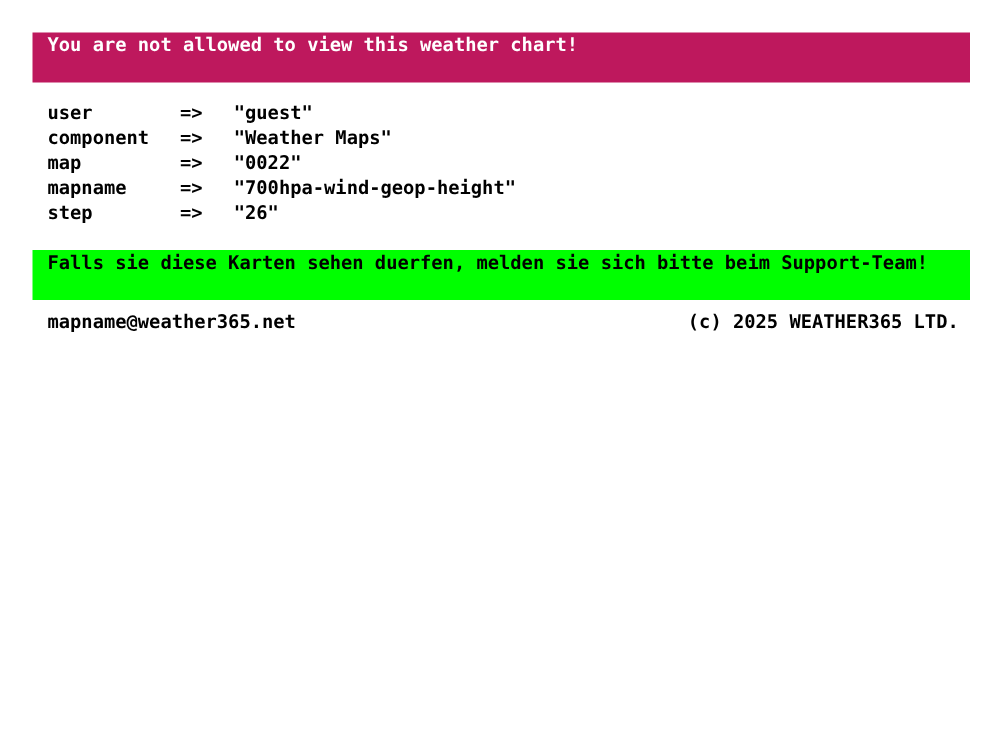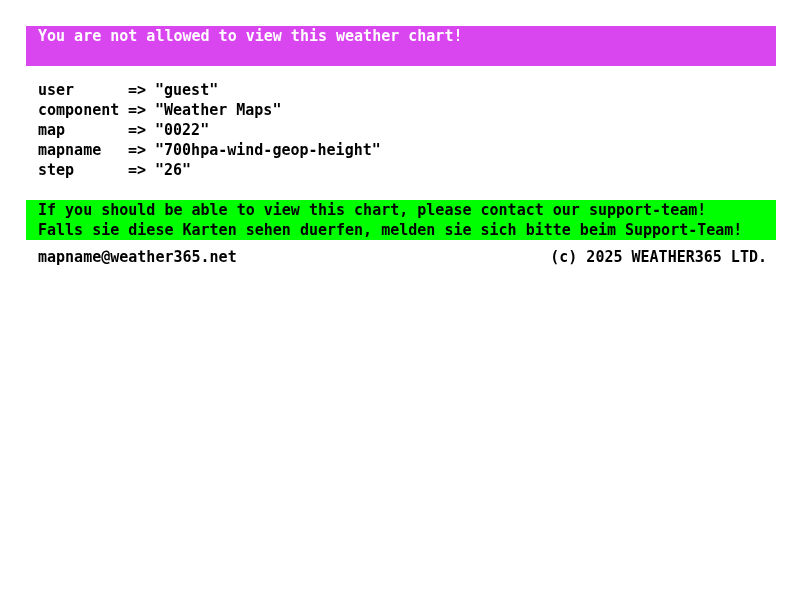--- a/index.html
+++ b/index.html
@@ -14,31 +14,31 @@
   }
   .banner {
     margin-left:26px;
     width:750px;
     height:40px;
     padding-left:12px;
     overflow:hidden;
   }
   .banner-error {
     margin-top:26px;
-    background:#d946ef;
+    background:#be185d;
     color:#ffffff;
   }
   .banner-support {
     margin-top:20px;
     background:#00ff00;
     color:#000000;
   }
   .banner-line { height:20px; white-space:pre; }
   .kv-block { margin:14px 0 0 38px; }
-  .kv-row { display:flex; height:20px; white-space:pre; }
+  .kv-row { display:flex; height:20px; white-space:pre;gap:16px; }
   .kv-key { width:90px; }
   .kv-arrow { width:27px; }
   .kv-value { }
   .footer {
     margin-left:26px;
     margin-top:7px;
     width:750px;
     padding-left:12px;
     padding-right:9px;
     display:flex;
@@ -75,20 +75,19 @@
     <span class="kv-value">"700hpa-wind-geop-height"</span>
   </div>
   <div class="kv-row">
     <span class="kv-key">step</span>
     <span class="kv-arrow">=&gt;</span>
     <span class="kv-value">"26"</span>
   </div>
 </div>
 
 <div class="banner banner-support">
-  <div class="banner-line">If you should be able to view this chart, please contact our support-team!</div>
   <div class="banner-line">Falls sie diese Karten sehen duerfen, melden sie sich bitte beim Support-Team!</div>
 </div>
 
 <div class="footer">
   <span>mapname@weather365.net</span>
   <span>(c) 2025 WEATHER365 LTD.</span>
 </div>
 
 </body></html>

